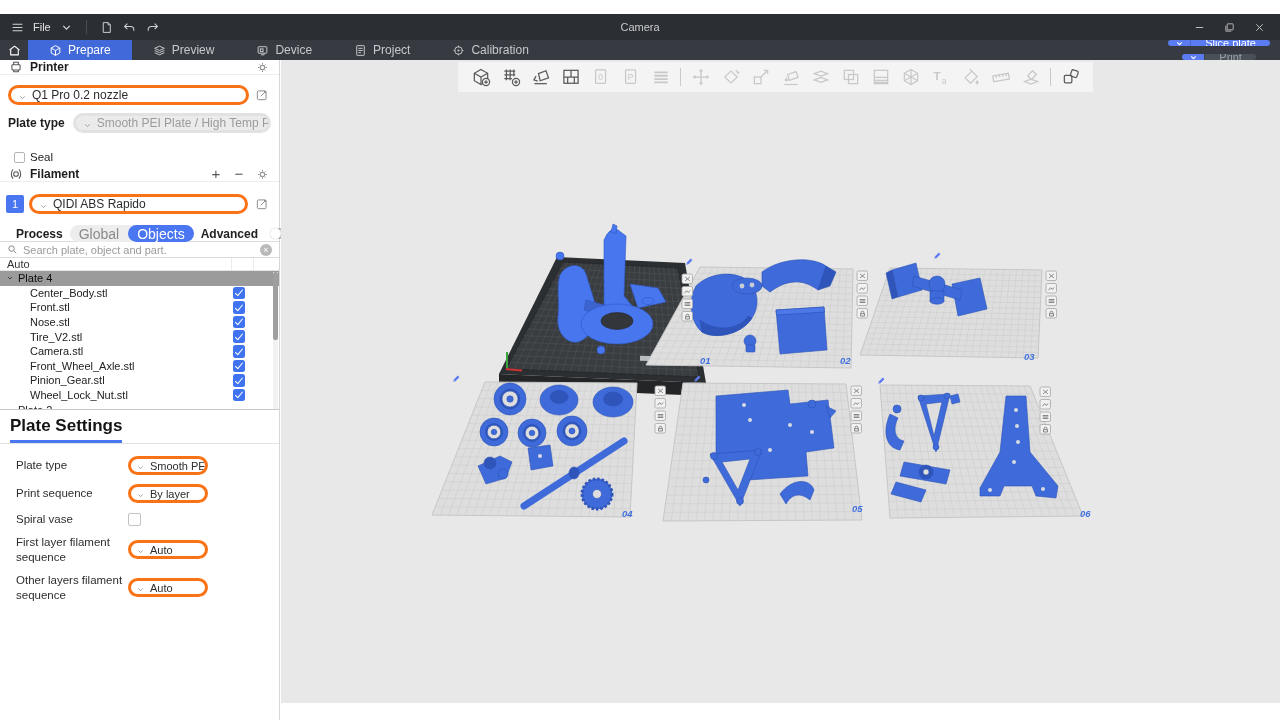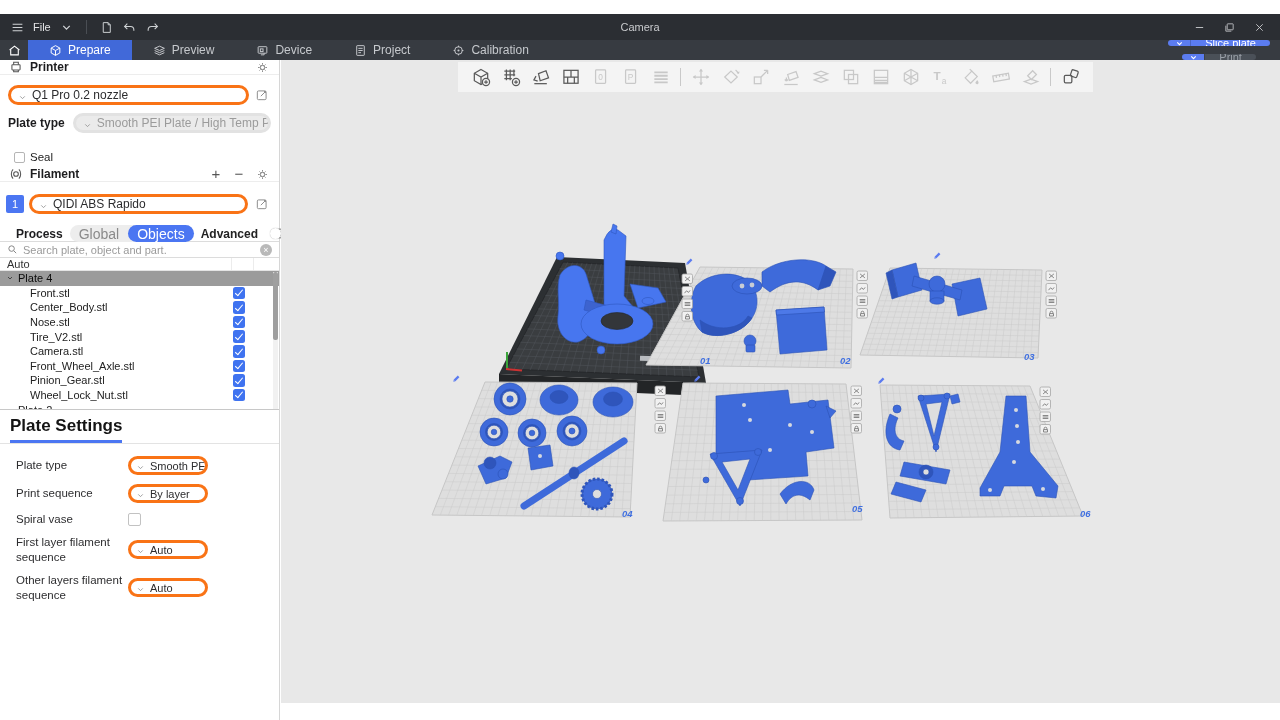--- a/index.html
+++ b/index.html
@@ -358,26 +358,26 @@
           <div class="trow plate selected">
             <span class="pchev">
               <svg viewBox="0 0 24 24" fill="none" stroke="currentColor" stroke-width="3">
                 <path d="M6 9l6 6 6-6"></path>
               </svg>
             </span>
             <span>Plate 4</span>
             <span class="sp"></span>
           </div>
           <div class="trow obj">
-            <span>Front.stl</span>
+            <span>Center_Body.stl</span>
             <span class="sp"></span>
             <span class="cbx"></span>
           </div>
           <div class="trow obj">
-            <span>Center_Body.stl</span>
+            <span>Front.stl</span>
             <span class="sp"></span>
             <span class="cbx"></span>
           </div>
           <div class="trow obj">
             <span>Nose.stl</span>
             <span class="sp"></span>
             <span class="cbx"></span>
           </div>
           <div class="trow obj">
             <span>Tire_V2.stl</span>

